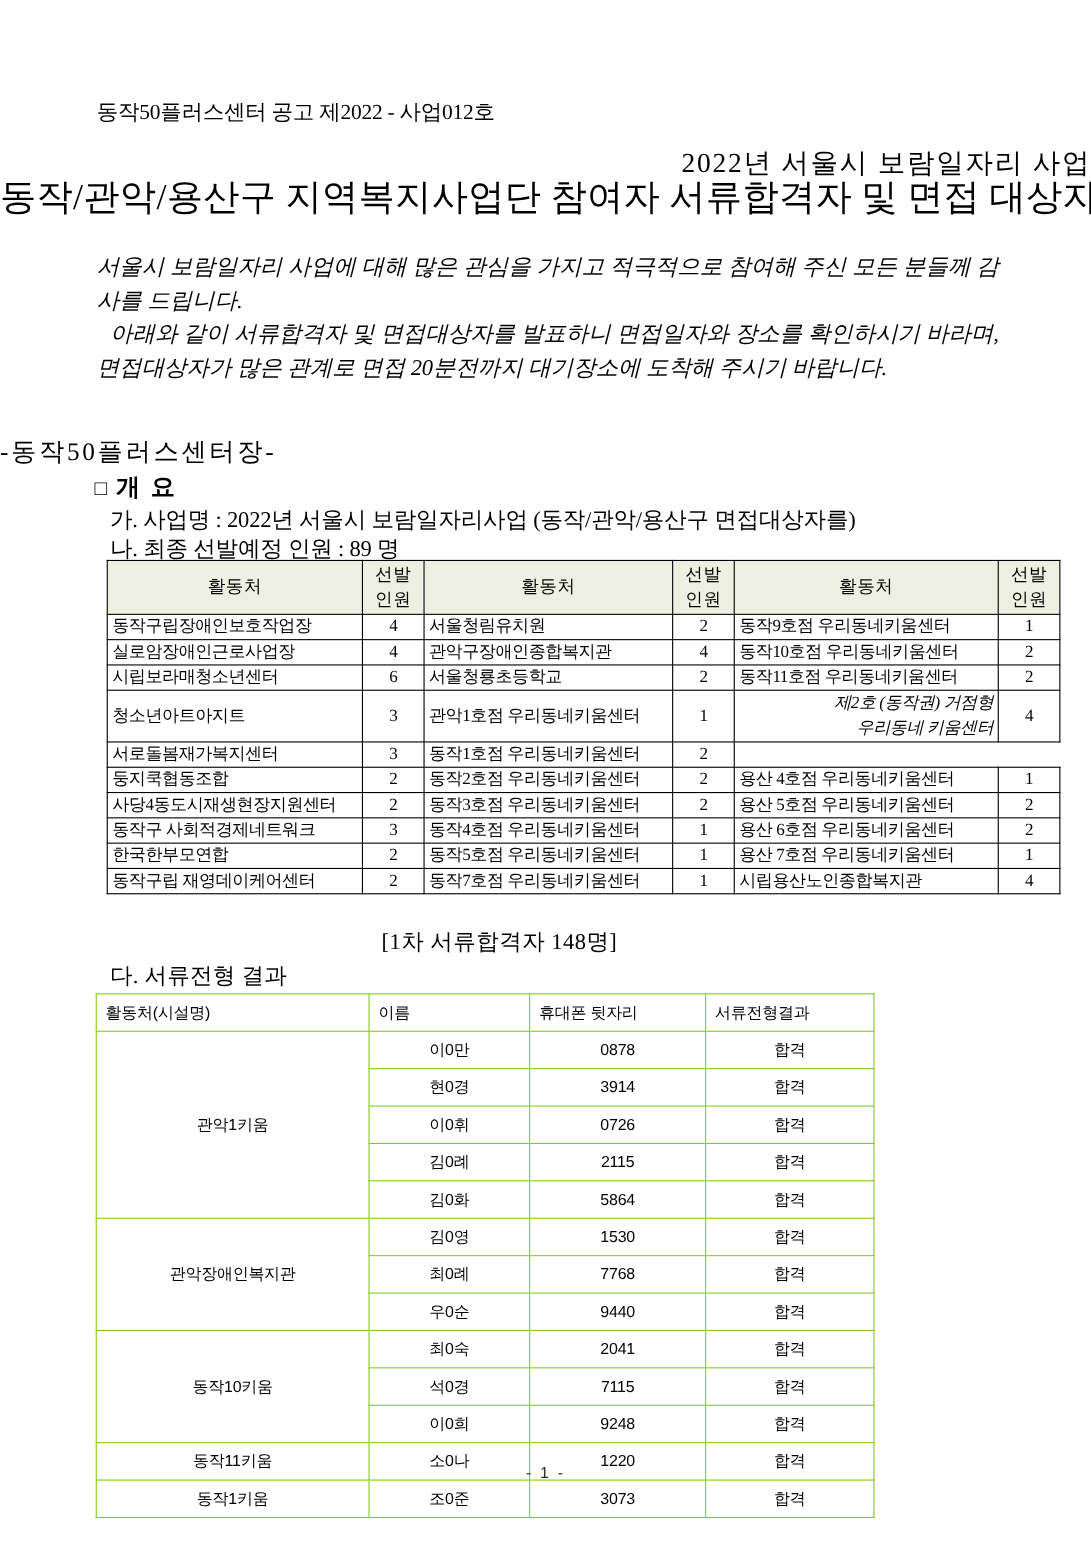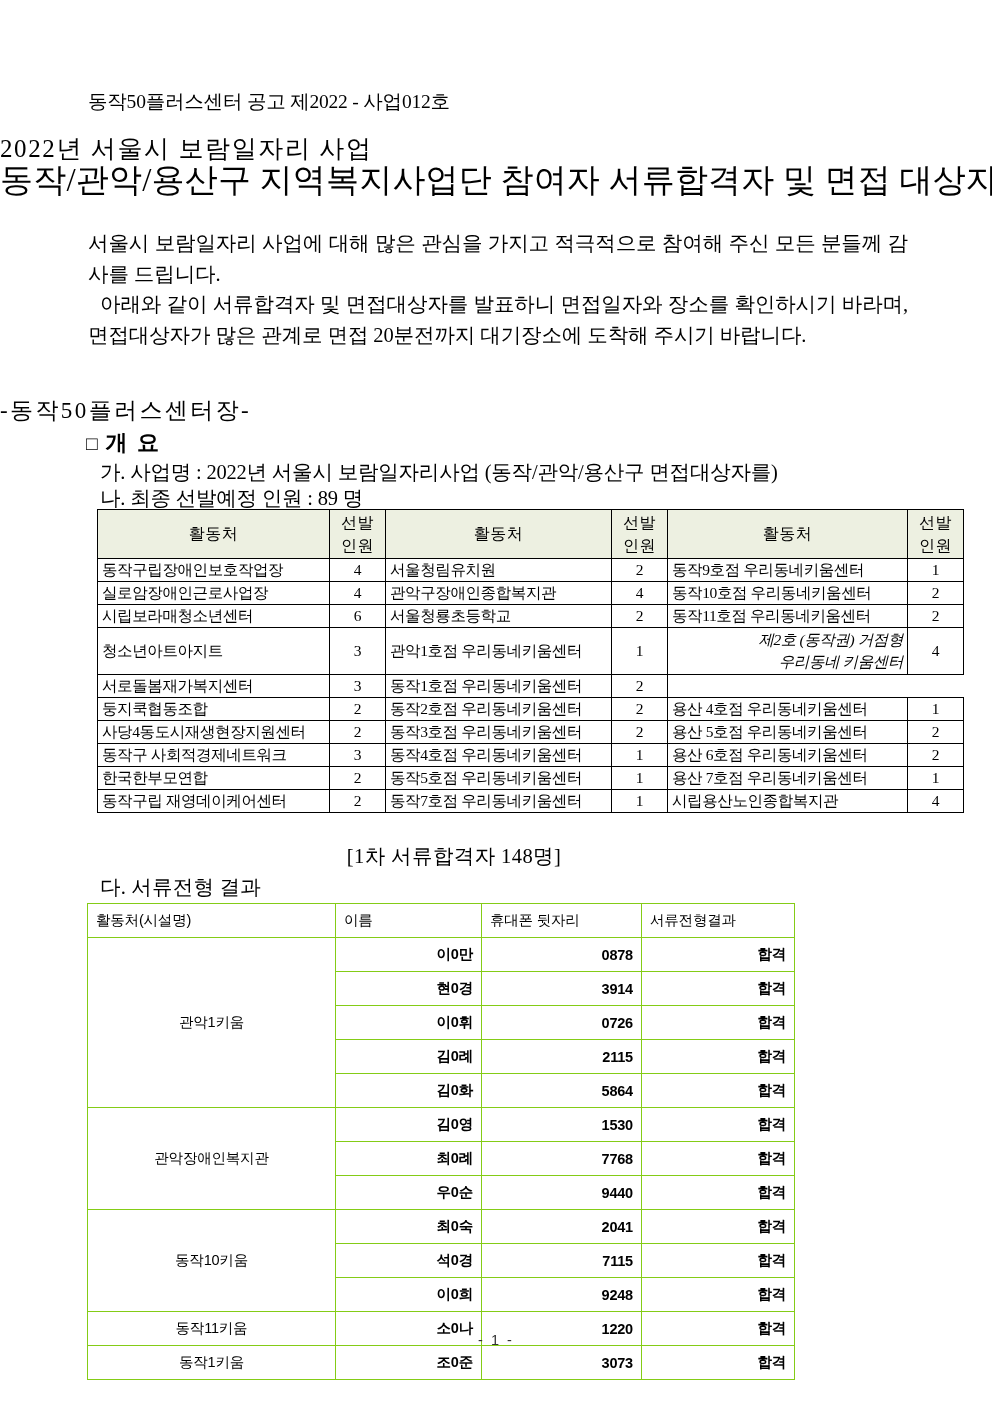--- a/index.html
+++ b/index.html
@@ -30,21 +30,21 @@
     top: 88px;
     font-size: 19.5px;
     letter-spacing: -0.2px;
     white-space: nowrap;
   }
   .title-block {
     position: absolute;
     left: 0;
     top: 133px;
     width: 992px;
-    text-align: left;
+    text-align: right;
   }
   .title-line1 {
     font-size: 25px;
     letter-spacing: 1.6px;
     line-height: 31px;
     white-space: nowrap;
   }
   .title-line2 {
     font-size: 33px;
     letter-spacing: 0.2px;
@@ -55,20 +55,21 @@
   
   .intro {
     position: absolute;
     left: 88px;
     top: 228px;
     width: 820px;
     font-size: 20.5px;
     line-height: 30.5px;
     letter-spacing: -0.1px;
     text-align: justify;
+    font-style: italic;
   }
   .intro p { margin: 0; }
   .intro .indent { text-indent: 12px; }
 
   
   .signature {
     position: absolute;
     left: 0;
     top: 395px;
     width: 888px;
@@ -194,21 +195,21 @@
     vertical-align: middle;
     font-weight: normal;
     letter-spacing: -0.2px;
     overflow: hidden;
     white-space: nowrap;
   }
   table.t2 th { text-align: left; }
   table.t2 td.facility { text-align: center; }
   table.t2 td.cname,
   table.t2 td.phone,
-  table.t2 td.result { text-align: right; font-weight: bold; }
+  table.t2 td.result { text-align: center; }
 
   
   .page-footer {
     position: absolute;
     left: 0;
     top: 1332px;
     width: 992px;
     text-align: center;
     font-family: "Liberation Sans", "DejaVu Sans", sans-serif;
     font-size: 14.5px;

